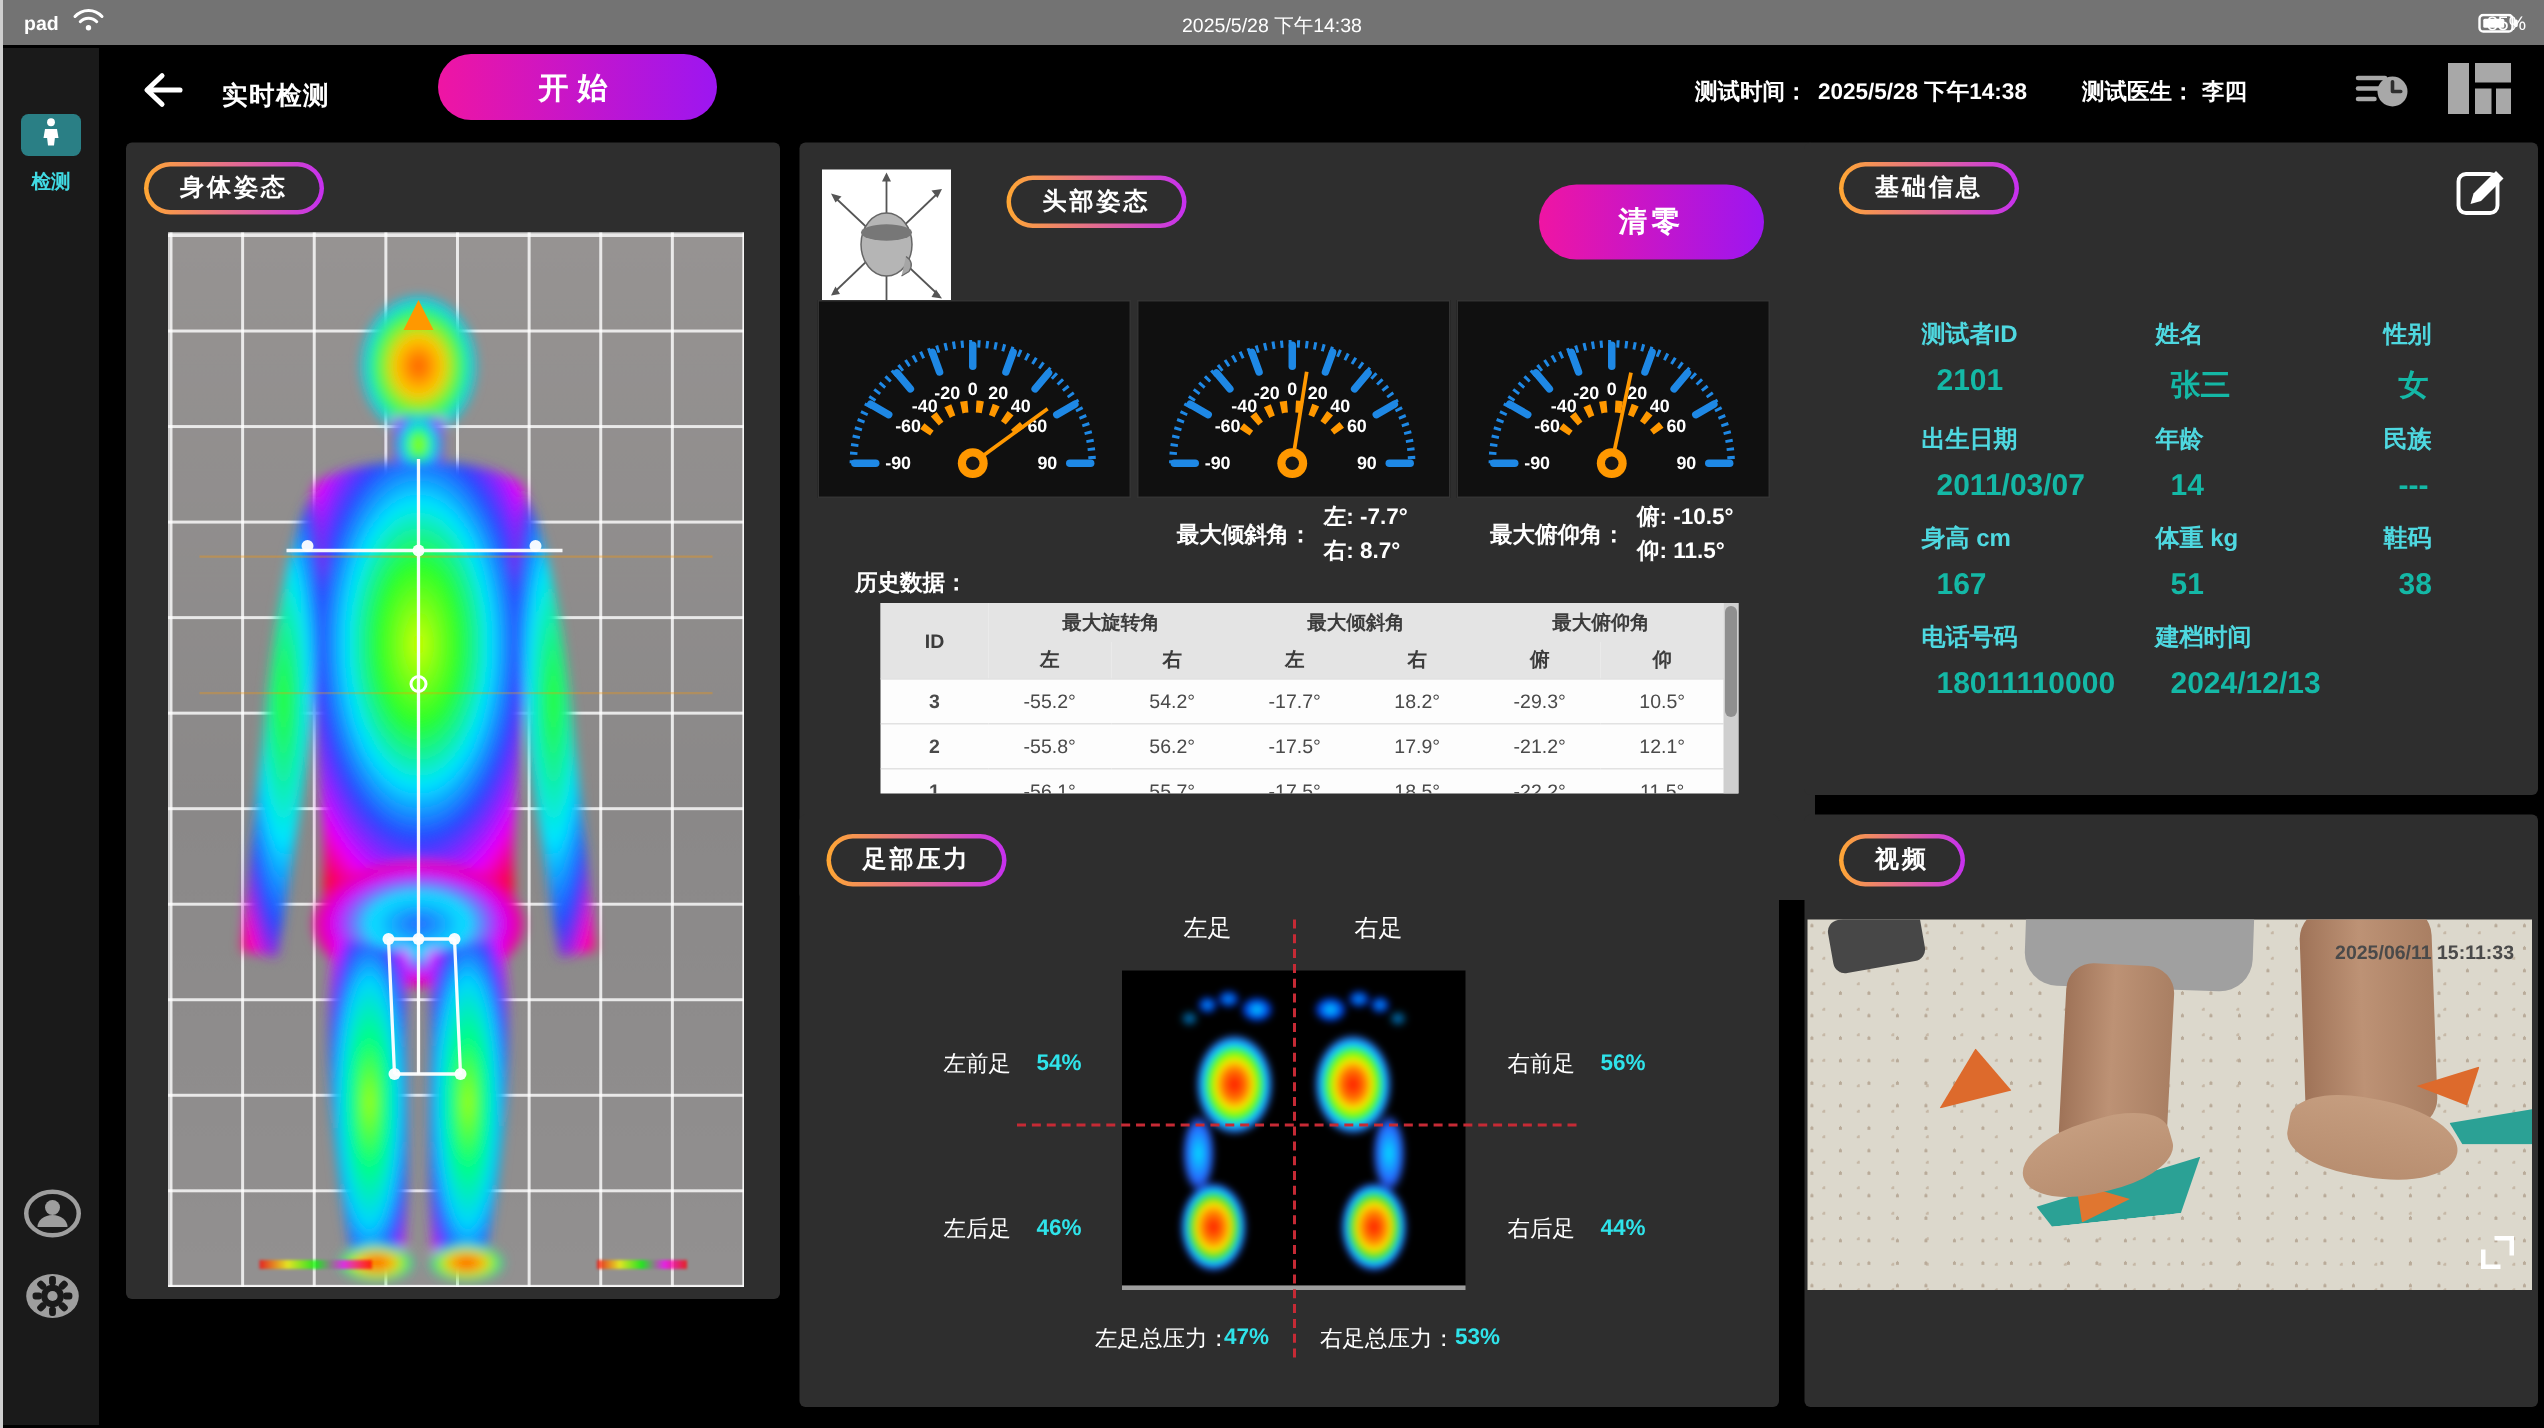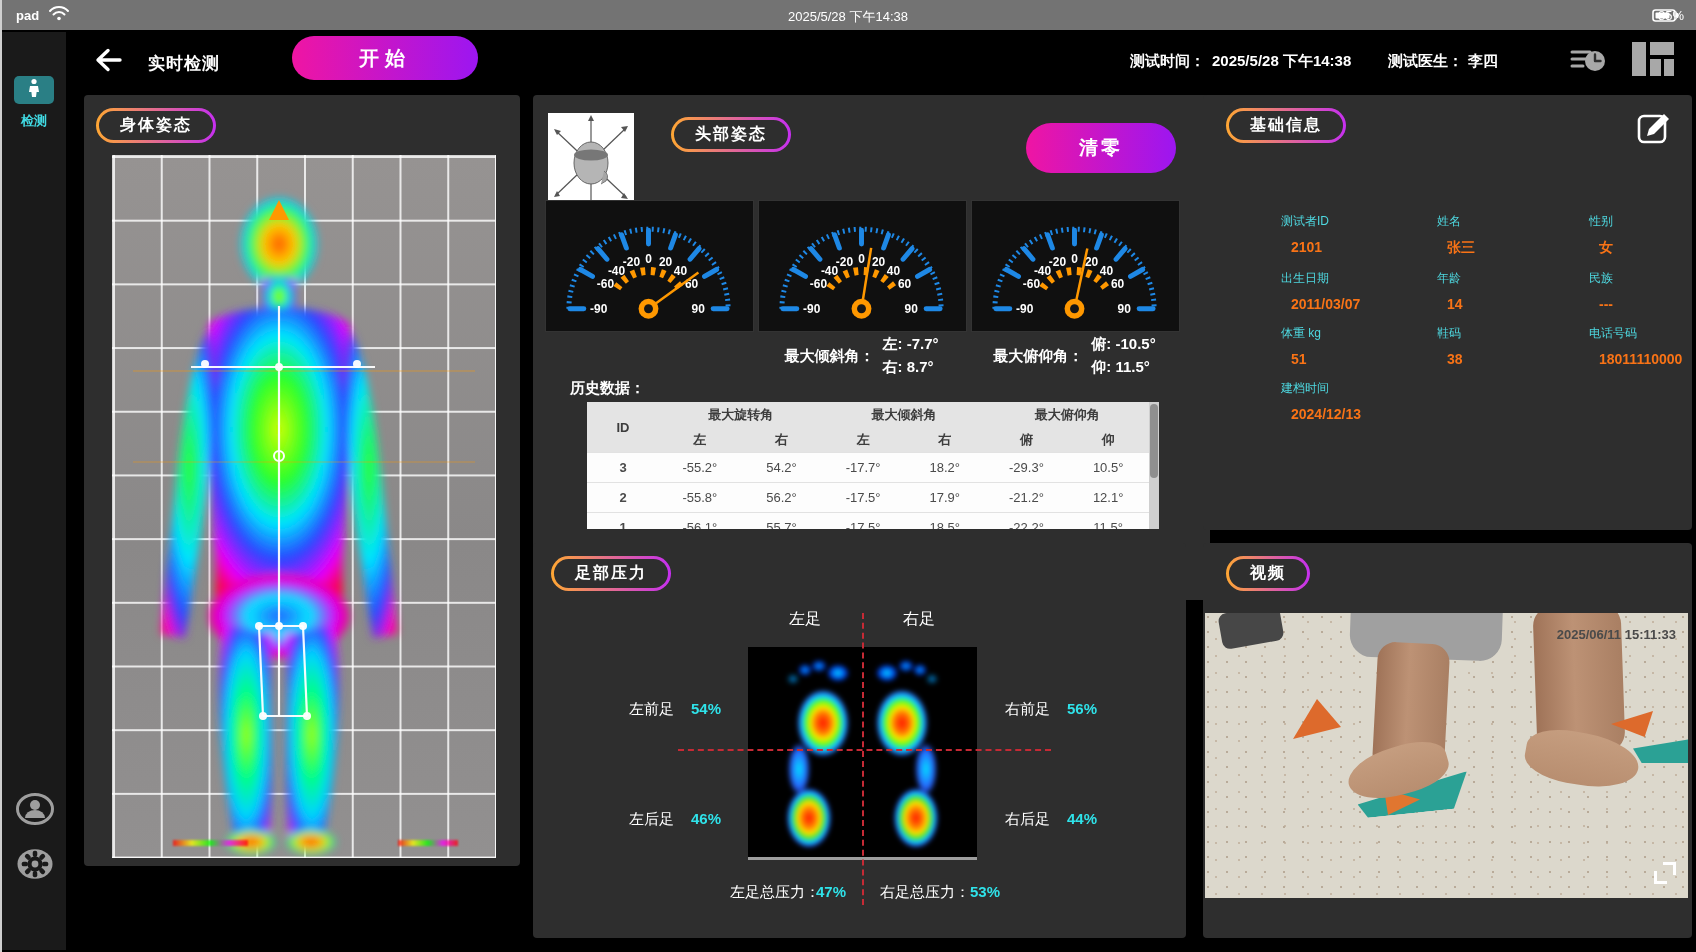--- a/index.html
+++ b/index.html
@@ -59,22 +59,22 @@
   #history-table thead tr:nth-child(2) th{height:22px;}
   #history-table td{height:27px;text-align:center;border-top:1px solid #e2e2e2;}
   #history-table .idcol{width:70px;}
   #table-scrollbar{position:absolute;right:0;top:0;width:10px;height:127px;background:#cfcfcf;}
   #table-scrollbar .thumb{position:absolute;left:1px;top:2px;width:8px;height:74px;background:#8f8f8f;border-radius:4px;}
   #head-axes{position:absolute;left:15px;top:18px;width:86px;height:97px;background:#fff;}
 
   
   #info-grid{position:absolute;left:78px;top:118px;width:395px;display:grid;
     grid-template-columns:156px 152px 87px;row-gap:13px;}
-  .field .lbl{color:#4ed8e0;font-size:12px;font-weight:normal;}
-  .field .val{color:#f97316;font-size:14px;font-weight:bold;margin-top:9px;padding-left:10px;}
+  .field .lbl{color:#4ed8e0;font-size:16px;font-weight:bold;}
+  .field .val{color:#14b8a6;font-size:20px;font-weight:bold;margin-top:9px;padding-left:10px;}
   #edit-icon{position:absolute;left:432px;top:13px;cursor:pointer;}
 
   
   #foot-box{position:absolute;left:215px;top:104px;width:229px;height:210px;background:#000;}
   #foot-box-underline{position:absolute;left:215px;top:314px;width:229px;height:3px;background:#9e9e9e;}
   .redline-v{position:absolute;border-left:2px dashed #c62a35;}
   .redline-h{position:absolute;border-top:2px dashed #c62a35;}
   .foot{position:absolute;top:8px;width:92px;height:194px;filter:blur(2.5px);
     background:
       radial-gradient(14px 11px at 64px 18px,#00e5ff 0%,#0040ee 55%,rgba(0,0,60,0) 80%),
@@ -83,21 +83,21 @@
       radial-gradient(8px 7px at 19px 24px,#0091ea 0%,transparent 80%),
       radial-gradient(27px 35px at 49px 68px,#ff1100 0%,#ff7b00 30%,#ffe900 45%,#76ff03 60%,#00e5ff 74%,#2979ff 86%,rgba(0,0,80,0) 96%),
       radial-gradient(13px 31px at 25px 114px,#00e5ff 0%,#2962ff 62%,transparent 86%),
       radial-gradient(23px 31px at 35px 163px,#ff1100 0%,#ff9100 35%,#ffee00 50%,#64dd17 63%,#00e5ff 76%,#2962ff 88%,transparent 96%);}
   #foot-left{left:26px;}
   #foot-right{right:26px;transform:scaleX(-1);}
   .fp-label{position:absolute;color:#fff;font-size:15px;font-weight:normal;white-space:nowrap;}
   .fp-val{position:absolute;color:#2fe3ea;font-size:15px;font-weight:bold;}
 
   
-  #video-frame{position:absolute;left:2px;top:70px;width:483px;height:285px;overflow:hidden;
+  #video-frame{position:absolute;left:2px;top:70px;width:483px;height:247px;overflow:hidden;
     background-color:#dcd8cc;
     background-image:
       radial-gradient(circle 1.2px at 3px 4px,#b9ab99 99%,transparent),
       radial-gradient(circle 1px at 11px 9px,#c6b8a6 99%,transparent);
     background-size:19px 15px,23px 17px;}
   #video-timestamp{position:absolute;right:12px;top:14px;color:#4a4a4a;font-size:13px;font-weight:bold;}
   .fsicon{position:absolute;right:12px;bottom:14px;width:22px;height:22px;cursor:pointer;}
   .fsicon:before{content:"";position:absolute;right:0;top:0;width:10px;height:10px;border-top:3px solid #fff;border-right:3px solid #fff;}
   .fsicon:after{content:"";position:absolute;left:0;bottom:0;width:10px;height:10px;border-bottom:3px solid #fff;border-left:3px solid #fff;}
   .vleg{position:absolute;background:linear-gradient(90deg,#9f7358,#bd9275 45%,#a97f63);}
@@ -489,20 +489,24 @@
       </div>
     <div class="field">
       <div class="lbl">年龄</div>
         <div class="val">14</div>
       </div>
     <div class="field">
       <div class="lbl">民族</div>
         <div class="val">---</div>
       </div>
     <div class="field">
+      <div class="lbl">身高 cm</div>
+        <div class="val">167</div>
+      </div>
+    <div class="field">
       <div class="lbl">体重 kg</div>
         <div class="val">51</div>
       </div>
     <div class="field">
       <div class="lbl">鞋码</div>
         <div class="val">38</div>
       </div>
     <div class="field">
       <div class="lbl">电话号码</div>
         <div class="val">18011110000</div>

